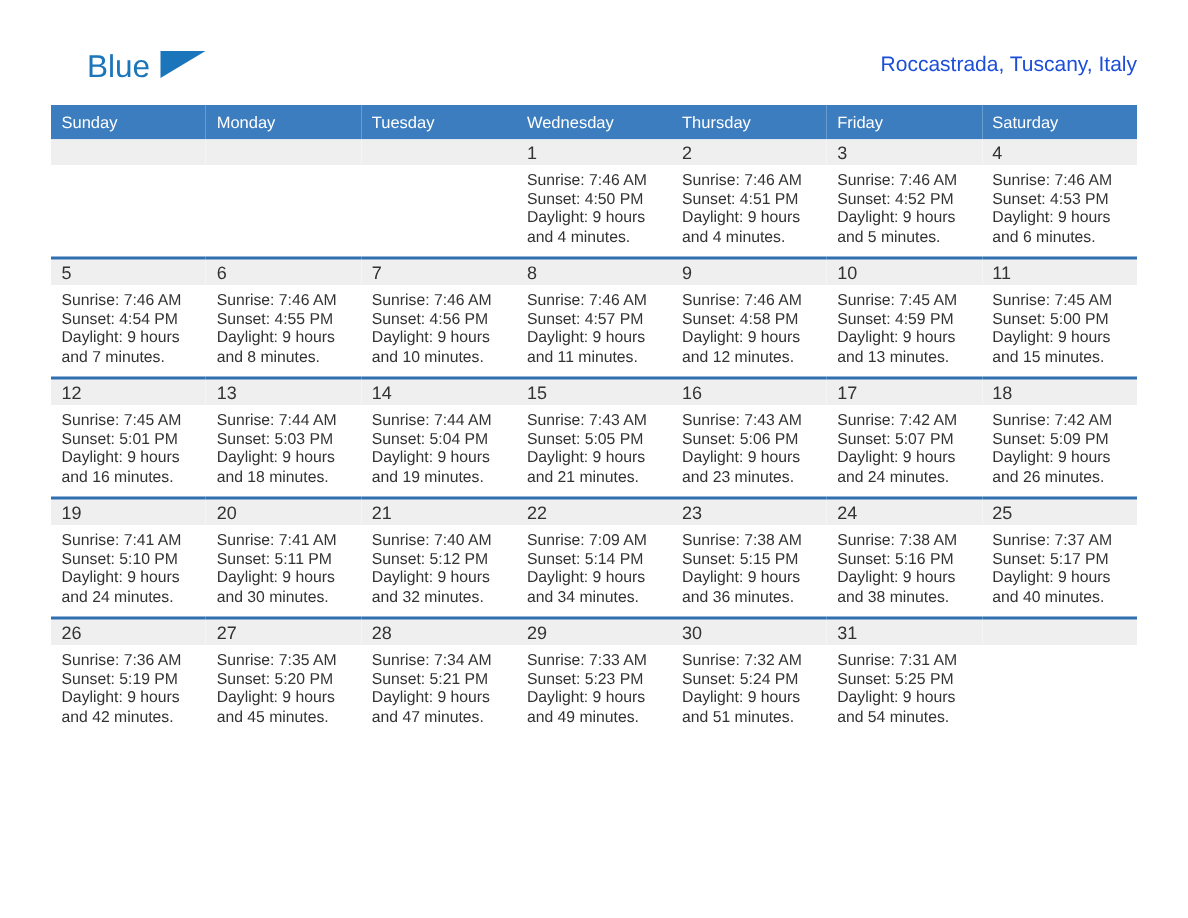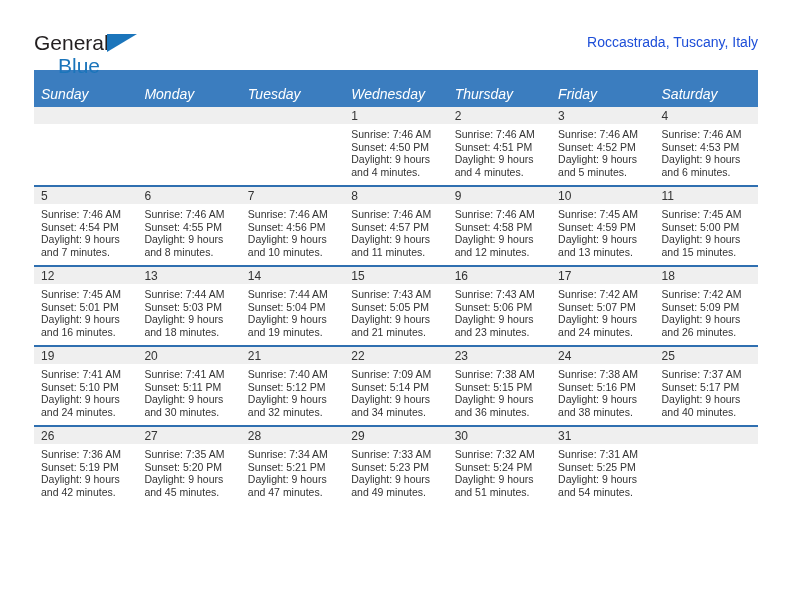--- a/index.html
+++ b/index.html
@@ -79,27 +79,26 @@
 
   
   .calendar {
     width: 724px;
     border-collapse: collapse;
     table-layout: fixed;
   }
   .calendar th {
     background: #3b7dbf;
     color: #ffffff;
-    font-size: 14px;
+    font-size: 11px;
     font-weight: normal;
     text-align: left;
-    padding: 16px 0 5px 7px;
+    padding: 6px 0 5px 7px;
     height: 11px;
     border: none;
-    font-style: italic;
   }
   .calendar td {
     vertical-align: top;
     padding: 0;
     border: none;
     border-top: 2px solid #2f6fb0;
     height: 78px;
     background: #ffffff;
   }
   .calendar tr.week-row:first-child td {
@@ -127,21 +126,20 @@
     white-space: nowrap;
   }
 </style>
 </head>
 <body>
 
 <div class="page">
 
   <div class="header">
     <div class="brand">
-      <div class="brand-line1">General</div>
       <div class="brand-tri"></div>
       <div class="brand-line2">Blue</div>
     </div>
     <div class="title-block">
       <div class="cal-subtitle">Roccastrada, Tuscany, Italy</div>
     </div>
   </div>
 
   <table class="calendar">
     <thead>

